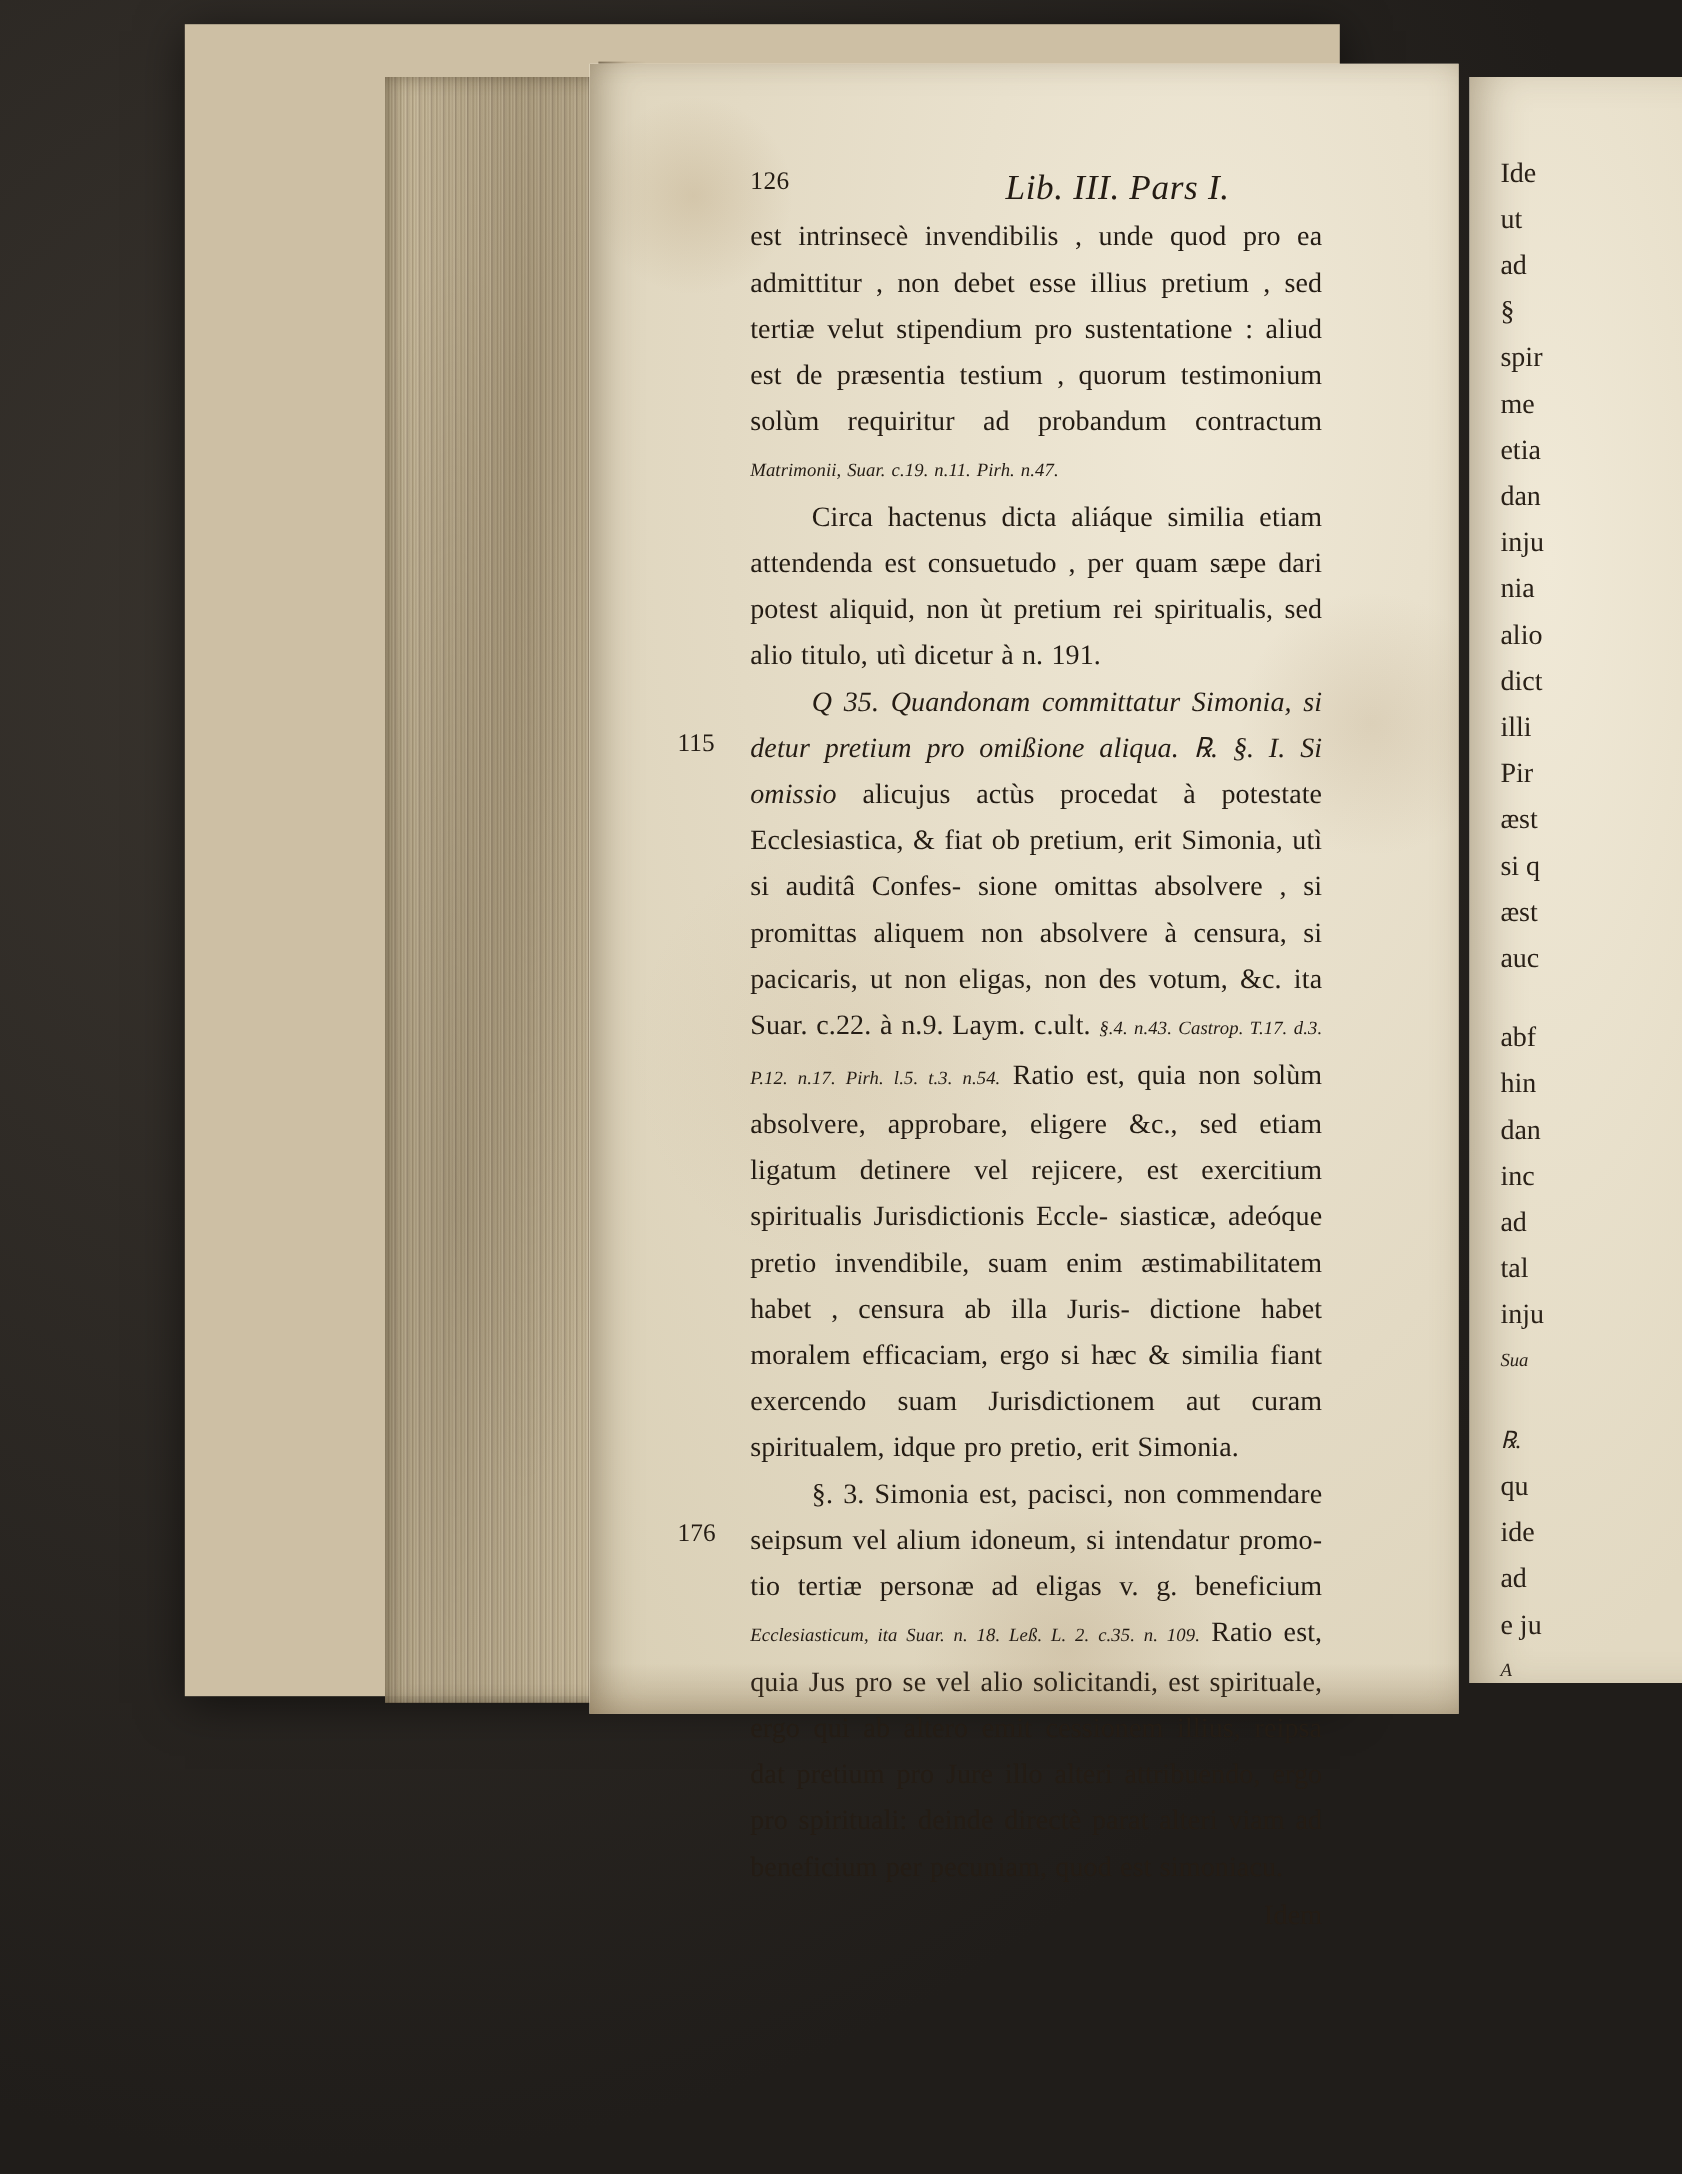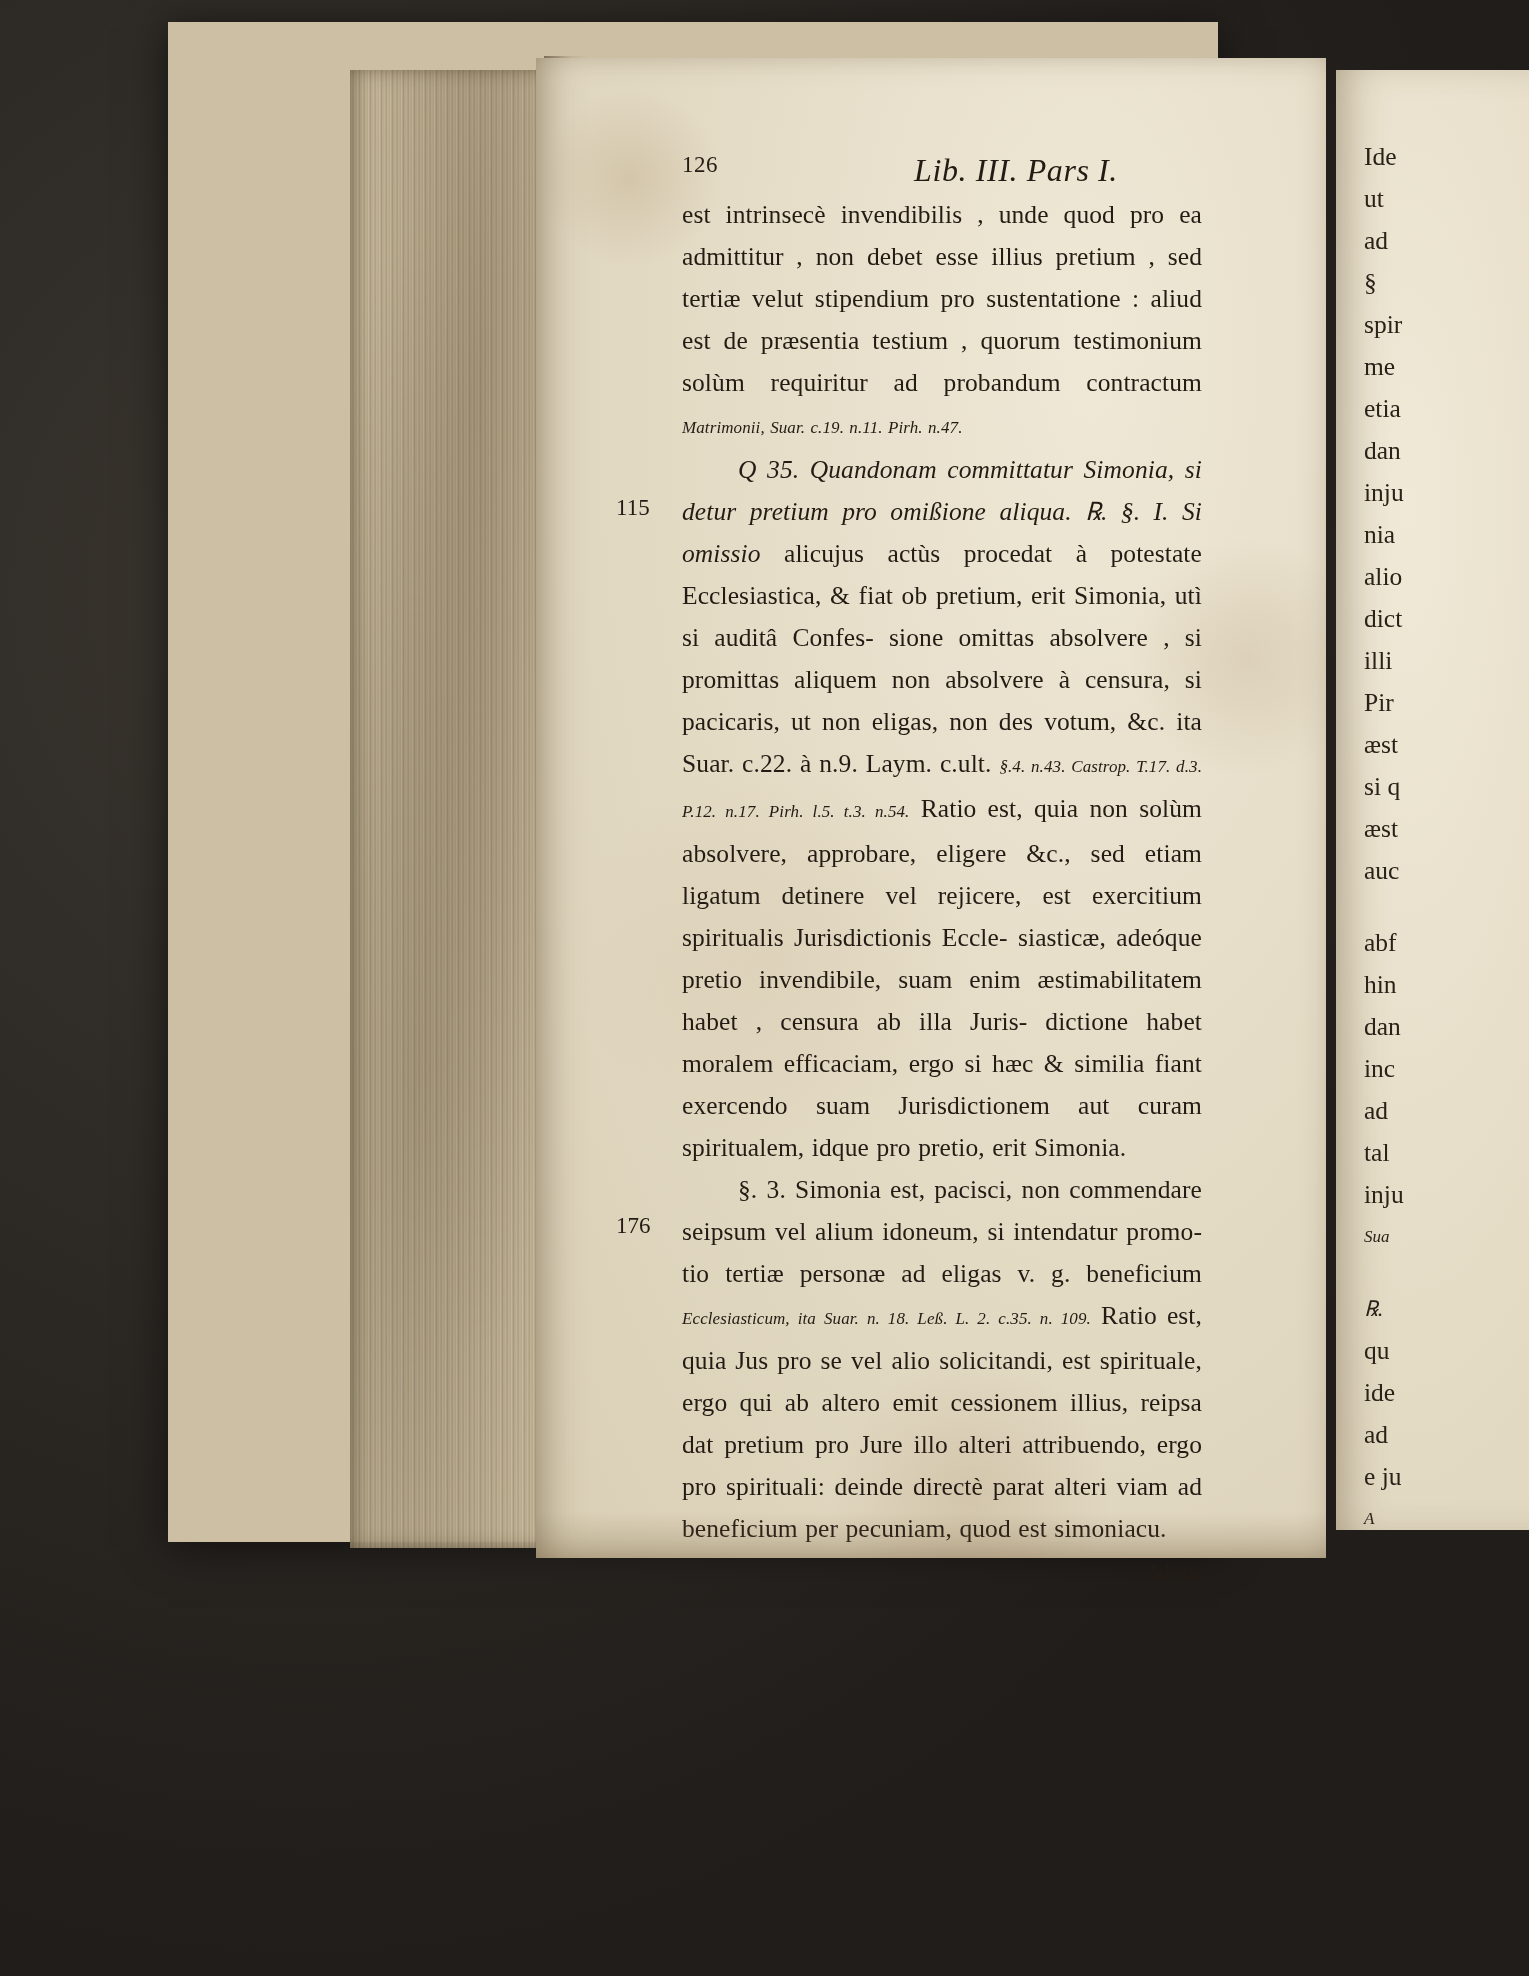--- a/index.html
+++ b/index.html
@@ -200,20 +200,26 @@
 
         <p class="body">
           <span>est intrinsecè invendibilis , unde quod pro ea</span>
           <span>admittitur , non debet esse illius pretium , sed</span>
           <span>tertiæ velut stipendium pro sustentatione : aliud</span>
           <span>est de præsentia testium , quorum testimonium</span>
           <span>solùm requiritur ad probandum contractum</span>
           <span class="ref">Matrimonii, Suar. c.19. n.11. Pirh. n.47.</span>
         </p>
 
+        <p class="body indent">
+          <span>Circa hactenus dicta aliáque similia etiam</span>
+          <span>attendenda est consuetudo , per quam sæpe dari</span>
+          <span>potest aliquid, non ùt pretium rei spiritualis, sed</span>
+          <span>alio titulo, utì dicetur à n. 191.</span>
+        </p>
 
         <div style="position:relative;">
           <span class="marginal" style="top:46px;">115</span>
           <p class="body indent">
             <span class="it">Q 35. Quandonam committatur Simonia, si detur</span>
             <span class="it">pretium pro omißione aliqua. ℞. §. I. Si omissio</span>
             <span>alicujus actùs procedat à potestate Ecclesiastica, &amp;</span>
             <span>fiat ob pretium, erit Simonia, utì si auditâ Confes-</span>
             <span>sione omittas absolvere , si promittas aliquem</span>
             <span>non absolvere à censura, si pacicaris, ut non eligas,</span>

